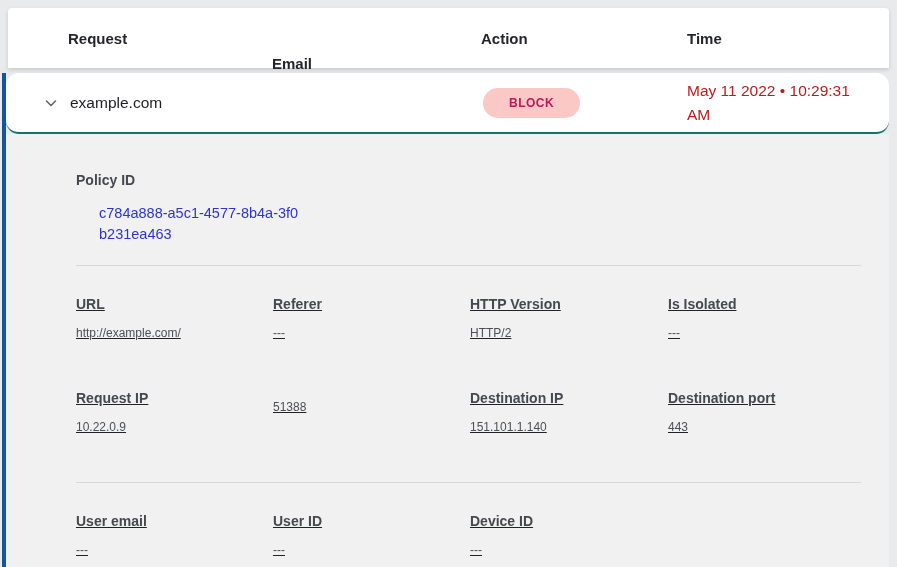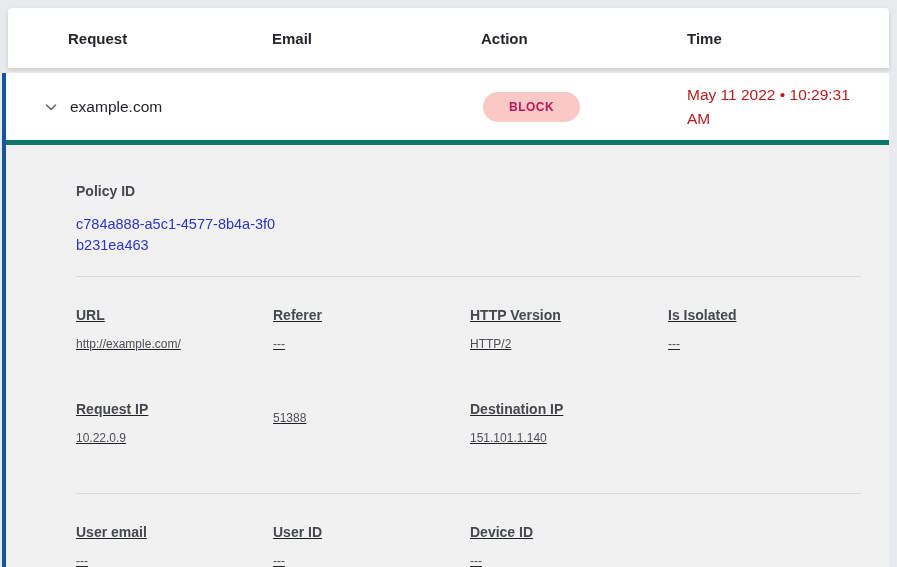--- a/index.html
+++ b/index.html
@@ -23,40 +23,41 @@
   }
   .table-header .col {
     font-size:15px;
     font-weight:700;
     color:#24262b;
     position:absolute;
     top:50%;
     transform:translateY(-50%);
   }
   .col-request { left:60px; }
-  .col-email   { left:264px; }
+  .col-email   { left:264px;margin-top:25px; }
   .col-action  { left:473px; }
   .col-time    { left:679px; }
 
   .header-gap { height:5px; }
 
   
   .row-block {
     margin-left:-6px;          
     border-left:4px solid #15559f;
   }
 
   .data-row {
     background:#ffffff;
-    height:72px;
-    border-bottom:5px solid #0f766e;
+    height:61px;
+    border-bottom:2px solid #0f766e;
     position:relative;
     display:flex;
     align-items:center;
     cursor:pointer;
+    border-radius:13px;
   }
   .chevron {
     position:absolute;
     left:36px; top:50%;
     transform:translateY(-50%);
     width:18px; height:18px;
     display:flex; align-items:center; justify-content:center;
   }
   .request-text {
     position:absolute;
@@ -108,20 +109,21 @@
   .policy-section { }
   .policy-link {
     display:block;
     margin-top:13px;
     width:200px;
     font-size:14.5px;
     line-height:21px;
     color:#2e34c8;
     text-decoration:none;
     word-break:break-all;
+    margin-left:23px;
   }
   .divider {
     border:none;
     border-top:1px solid #d8d8d9;
     margin:20px 0 28px 0;
   }
   .detail-grid {
     display:grid;
     grid-template-columns:197px 197px 198px 197px;
     margin-bottom:45px;
@@ -191,20 +193,24 @@
           <div class="field-label">Request IP</div>
           <div class="field-value">10.22.0.9</div>
         </div>
         <div>
           <div class="field-value">51388</div>
         </div>
         <div>
           <div class="field-label">Destination IP</div>
           <div class="field-value">151.101.1.140</div>
         </div>
+        <div>
+          <div class="field-label">Destination port</div>
+          <div class="field-value">443</div>
+        </div>
       </div>
 
       <hr class="divider">
 
       <div class="detail-grid last">
         <div>
           <div class="field-label">User email</div>
           <div class="field-value">---</div>
         </div>
         <div>

